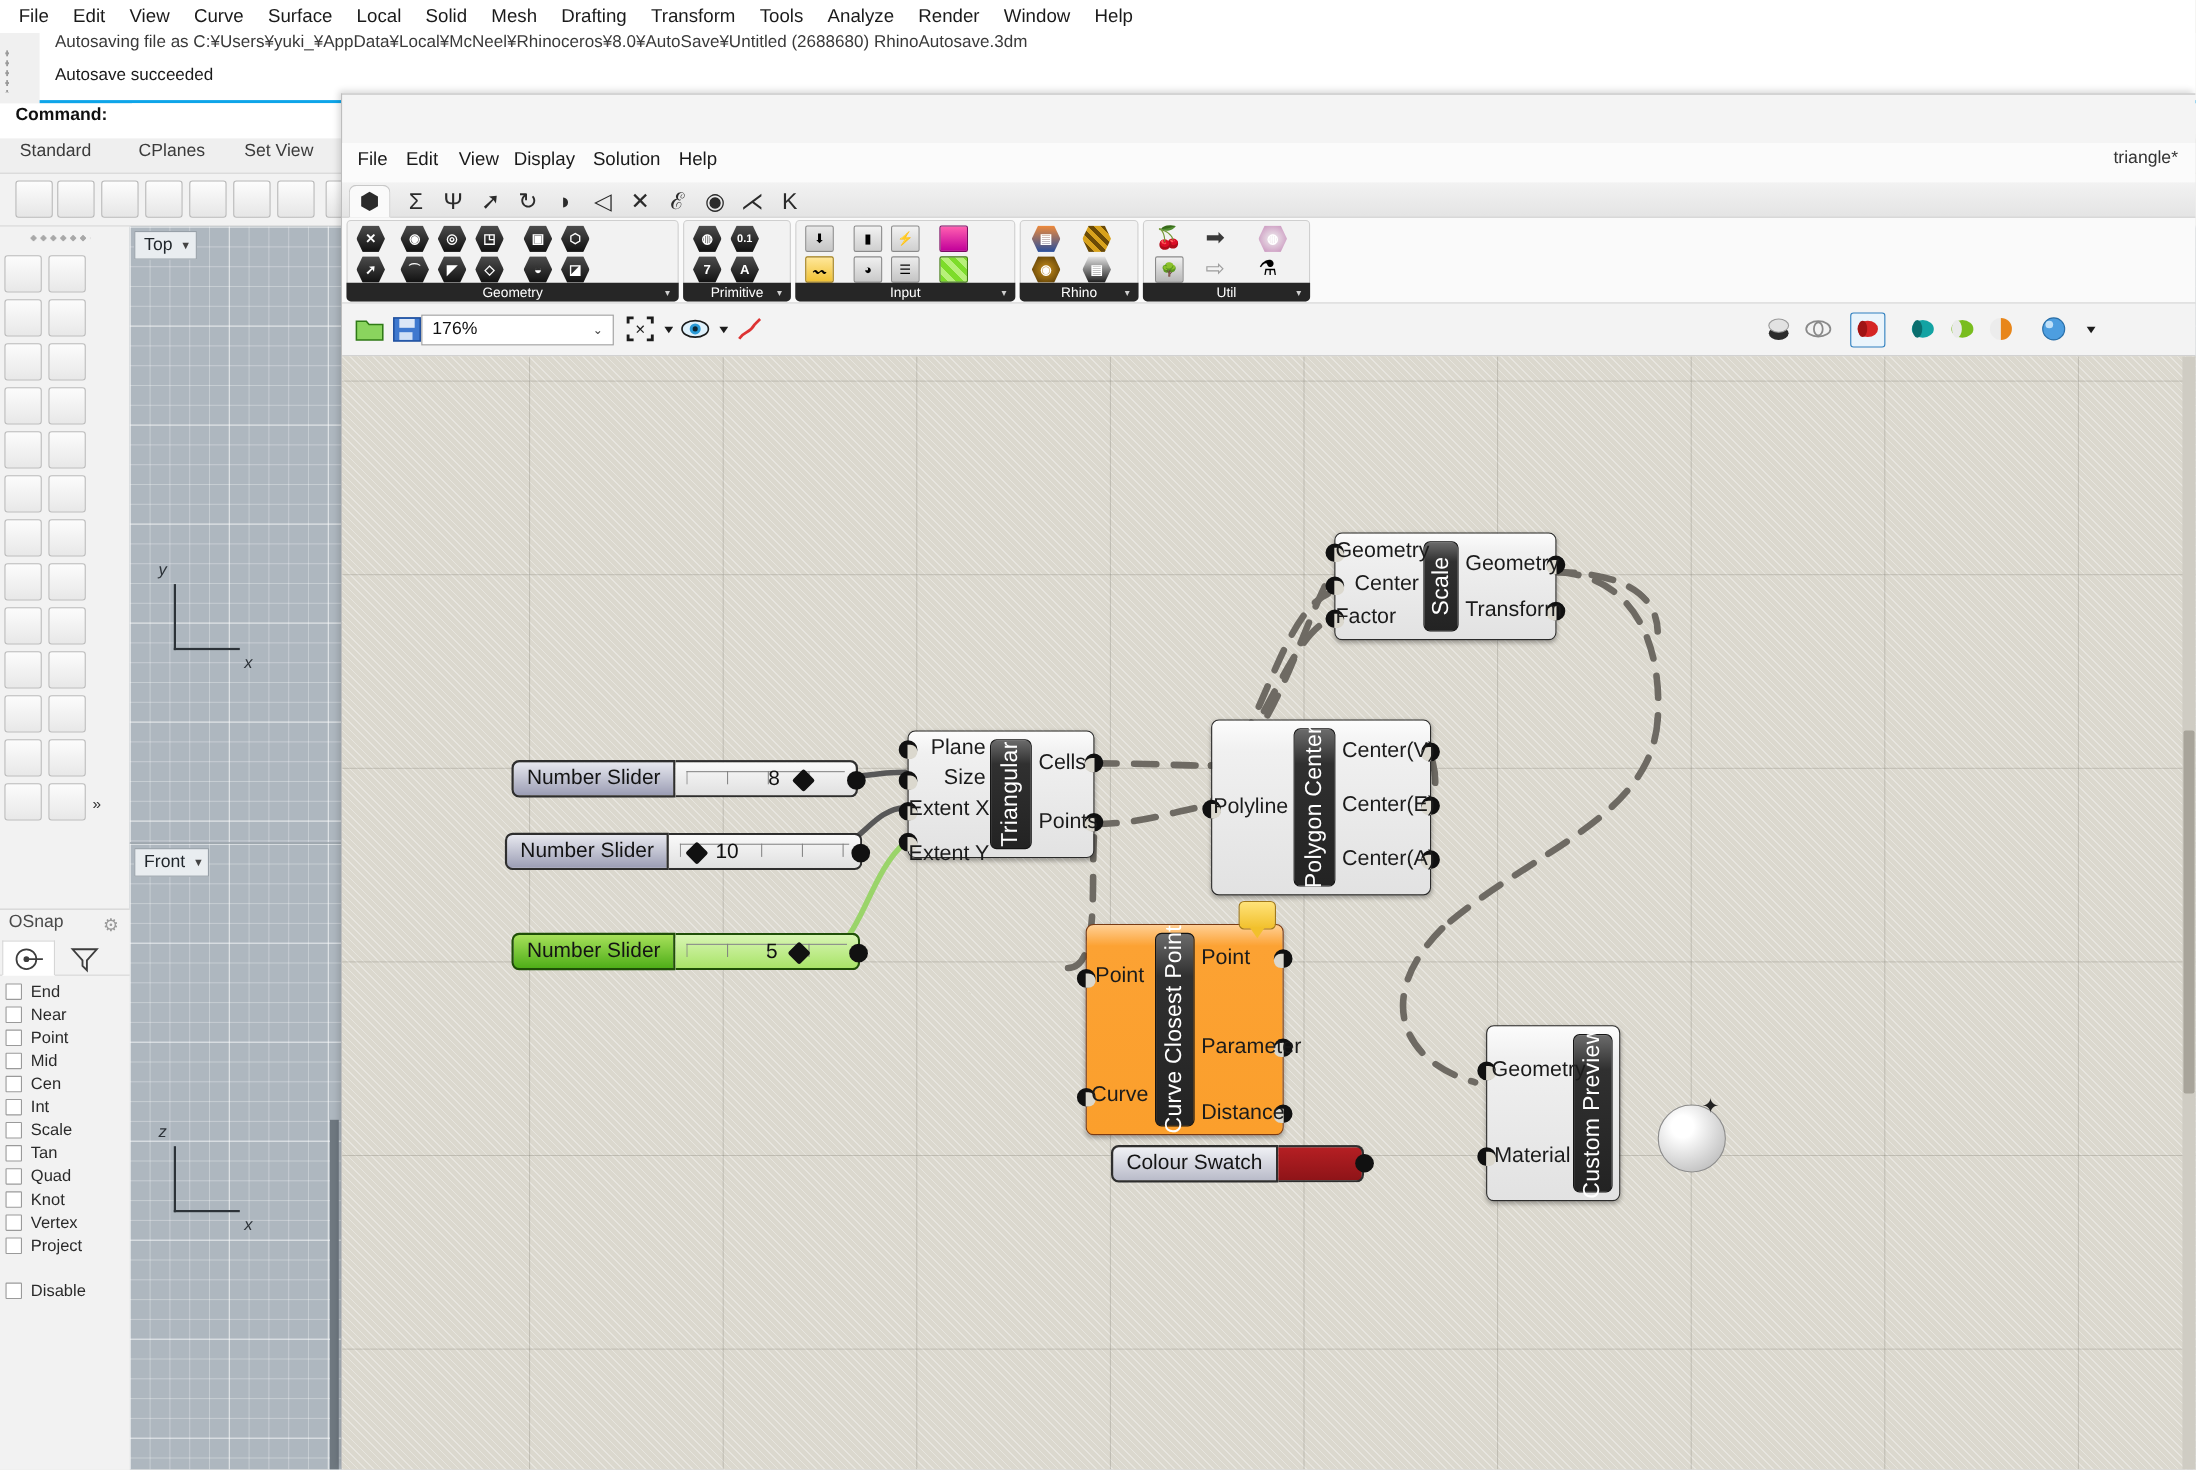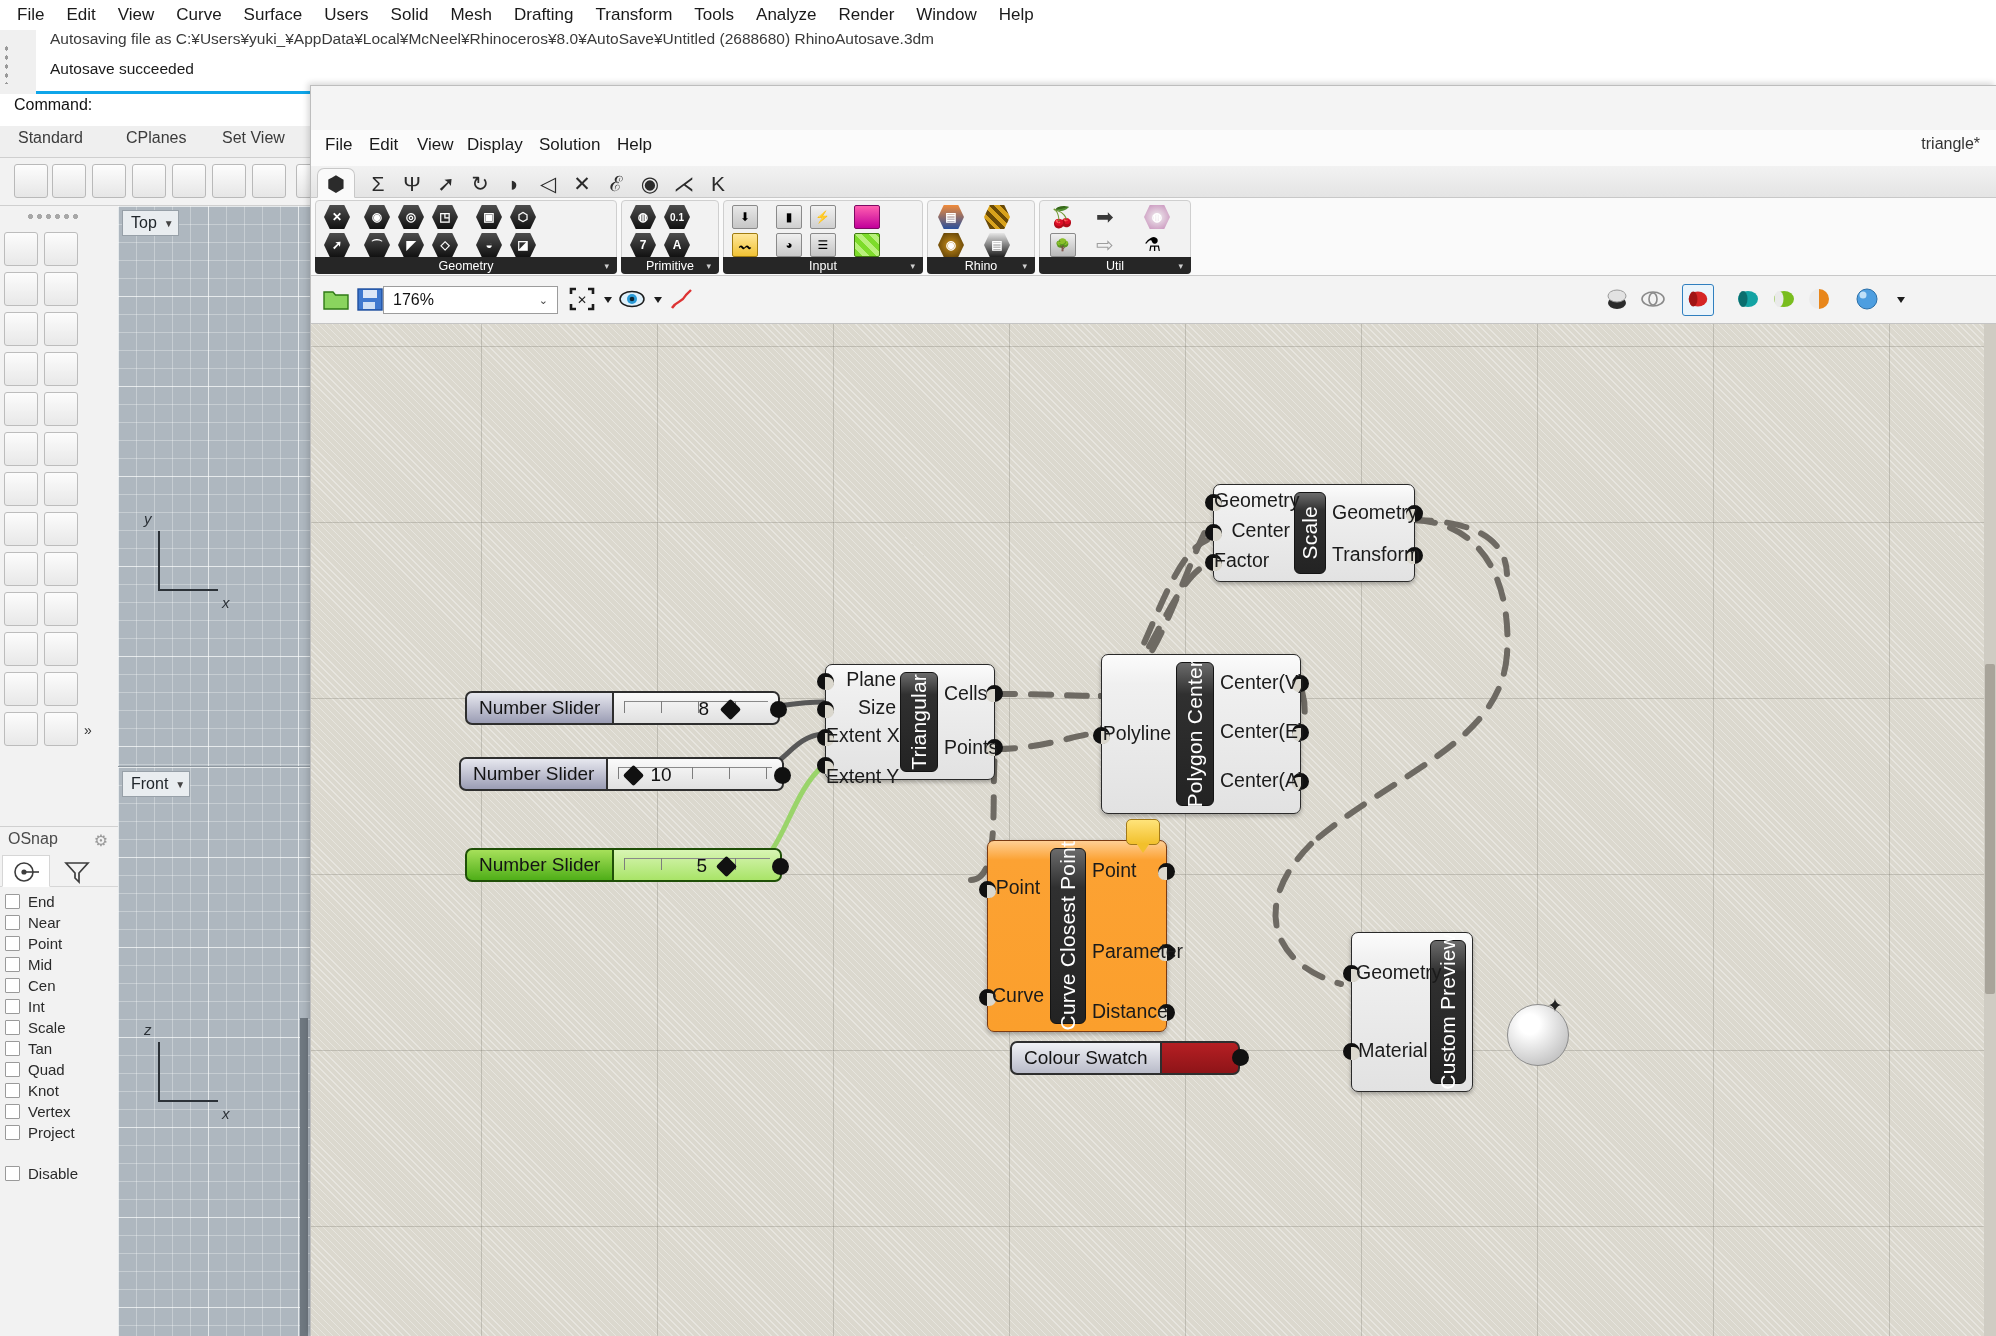--- a/index.html
+++ b/index.html
@@ -29,21 +29,21 @@
   .rh-cmd-row1 { position:absolute; top:0px; left:14px; font-size:15.5px; color:#3a3a3a; white-space:nowrap; }
   .rh-cmd-row2 { position:absolute; top:30px; left:14px; font-size:15.5px; color:#1a1a1a; white-space:nowrap; }
   .rh-cmd-grip { position:absolute; left:4px; top:44px; width:5px; height:40px;
      background-image:radial-gradient(#9a9a9a 40%, transparent 41%);
      background-size:5px 9px; }
 
   .rh-cmdprompt {
     position:absolute; top:94px; left:0; width:1996px; height:32px;
     background:#ffffff;
   }
-  .rh-cmdprompt .lbl { position:absolute; left:14px; top:2px; font-size:16px; font-weight:normal; color:#111; }
+  .rh-cmdprompt .lbl { position:absolute; left:14px; top:2px; font-size:16px; font-weight:bold; color:#111; }
   .rh-cmdprompt .field { position:absolute; left:120px; top:0px; right:0; height:28px; background:#fff; }
 
   .rh-tabs {
     position:absolute; top:126px; left:0; width:1996px; height:32px;
     background:#efefef; border-bottom:1px solid #cfcfcf;
   }
   .rh-tabs .t { position:absolute; top:3px; font-size:16px; color:#3b3b3b; }
 
   .rh-toolbar {
     position:absolute; top:158px; left:0; width:1996px; height:48px; background:#f2f2f2;
@@ -273,21 +273,21 @@
 <body>
 
 <div id="rhino-root">
 
   <div class="rh-menubar">
     <span class="mi">File</span>
     <span class="mi">Edit</span>
     <span class="mi">View</span>
     <span class="mi">Curve</span>
     <span class="mi">Surface</span>
-    <span class="mi">Users</span>
+    <span class="mi">Local</span>
     <span class="mi">Solid</span>
     <span class="mi">Mesh</span>
     <span class="mi">Drafting</span>
     <span class="mi">Transform</span>
     <span class="mi">Tools</span>
     <span class="mi">Analyze</span>
     <span class="mi">Render</span>
     <span class="mi">Window</span>
     <span class="mi">Help</span>
   </div>

